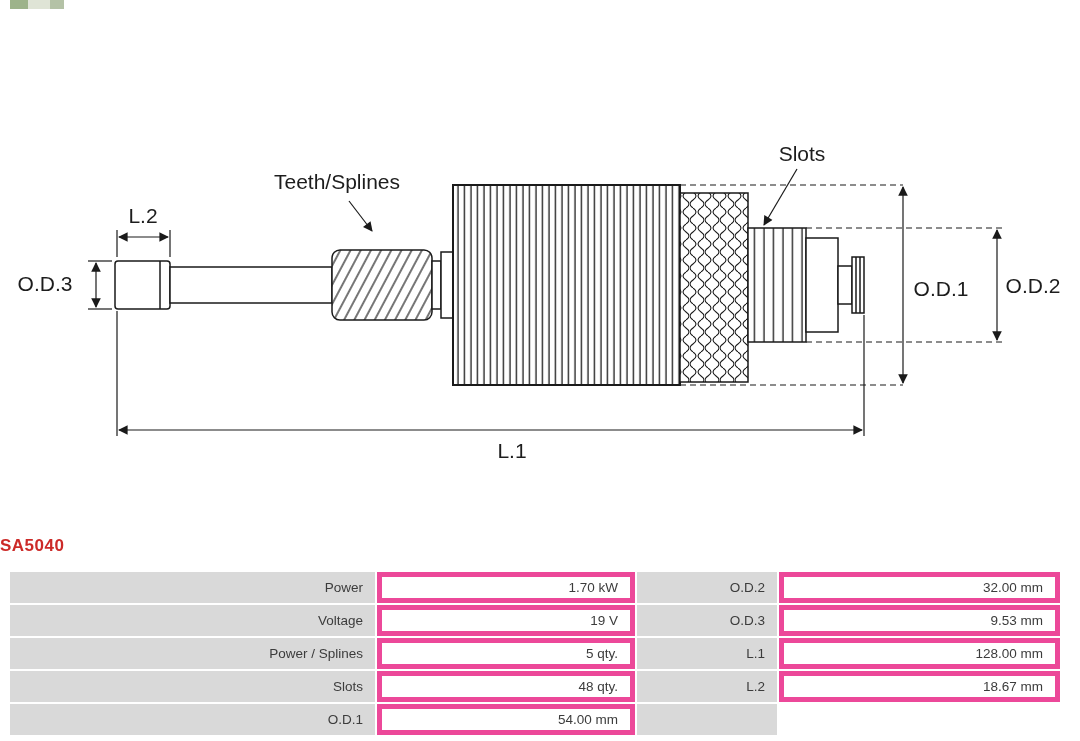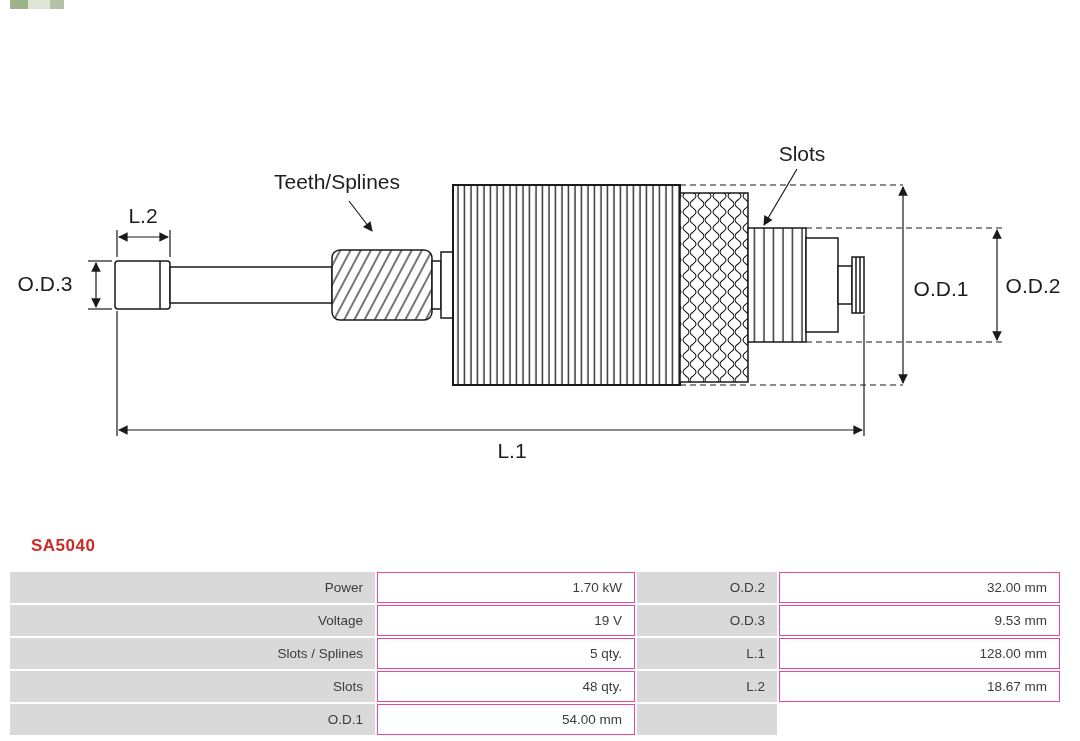--- a/index.html
+++ b/index.html
@@ -9,30 +9,30 @@
   
   .logo{position:absolute;top:0;left:10px;width:54px;height:9px;display:flex;overflow:hidden;}
   .logo span{height:100%;display:block;}
   .logo .seg1{width:18px;background:#9db38a;}
   .logo .seg2{width:22px;background:#dfe4d6;}
   .logo .seg3{width:14px;background:#b4c2a6;}
 
   .drawing{position:absolute;top:0;left:0;}
   .drawing text{font-family:"Liberation Sans",sans-serif;font-size:21px;fill:#1d1d1d;}
 
-  .part-number{position:absolute;top:536px;left:31px;font-size:17px;font-weight:bold;
+  .part-number{position:absolute;top:536px;left:0;font-size:17px;font-weight:bold;
                color:#cc2a28;letter-spacing:.5px;}
 
   .spec-table{position:absolute;top:570px;left:8px;width:1054px;
               border-collapse:separate;border-spacing:2px;table-layout:fixed;}
   .spec-table td{box-sizing:border-box;height:31px;padding:0 12px 0 4px;
                  font-size:13.5px;color:#3c3c3c;text-align:right;vertical-align:middle;
                  white-space:nowrap;overflow:hidden;margin-left:44px;}
   td.lbl{background:#d9d9d9;}
-  td.val{background:#fff;border:1px solid #ec4899;}
+  td.val{background:#fff;border:5px solid #ec4899;}
   td.val.blank{border:none;}
 </style>
 </head>
 <body>
 
 <div class="page">
 
   <div class="logo">
     <span class="seg1"></span>
     <span class="seg2"></span>
@@ -136,21 +136,21 @@
         <td class="lbl">O.D.2</td>
         <td class="val">32.00 mm</td>
       </tr>
       <tr>
         <td class="lbl">Voltage</td>
         <td class="val">19 V</td>
         <td class="lbl">O.D.3</td>
         <td class="val">9.53 mm</td>
       </tr>
       <tr>
-        <td class="lbl">Slots / Splines</td>
+        <td class="lbl">Power / Splines</td>
         <td class="val">5 qty.</td>
         <td class="lbl">L.1</td>
         <td class="val">128.00 mm</td>
       </tr>
       <tr>
         <td class="lbl">Slots</td>
         <td class="val">48 qty.</td>
         <td class="lbl">L.2</td>
         <td class="val">18.67 mm</td>
       </tr>

